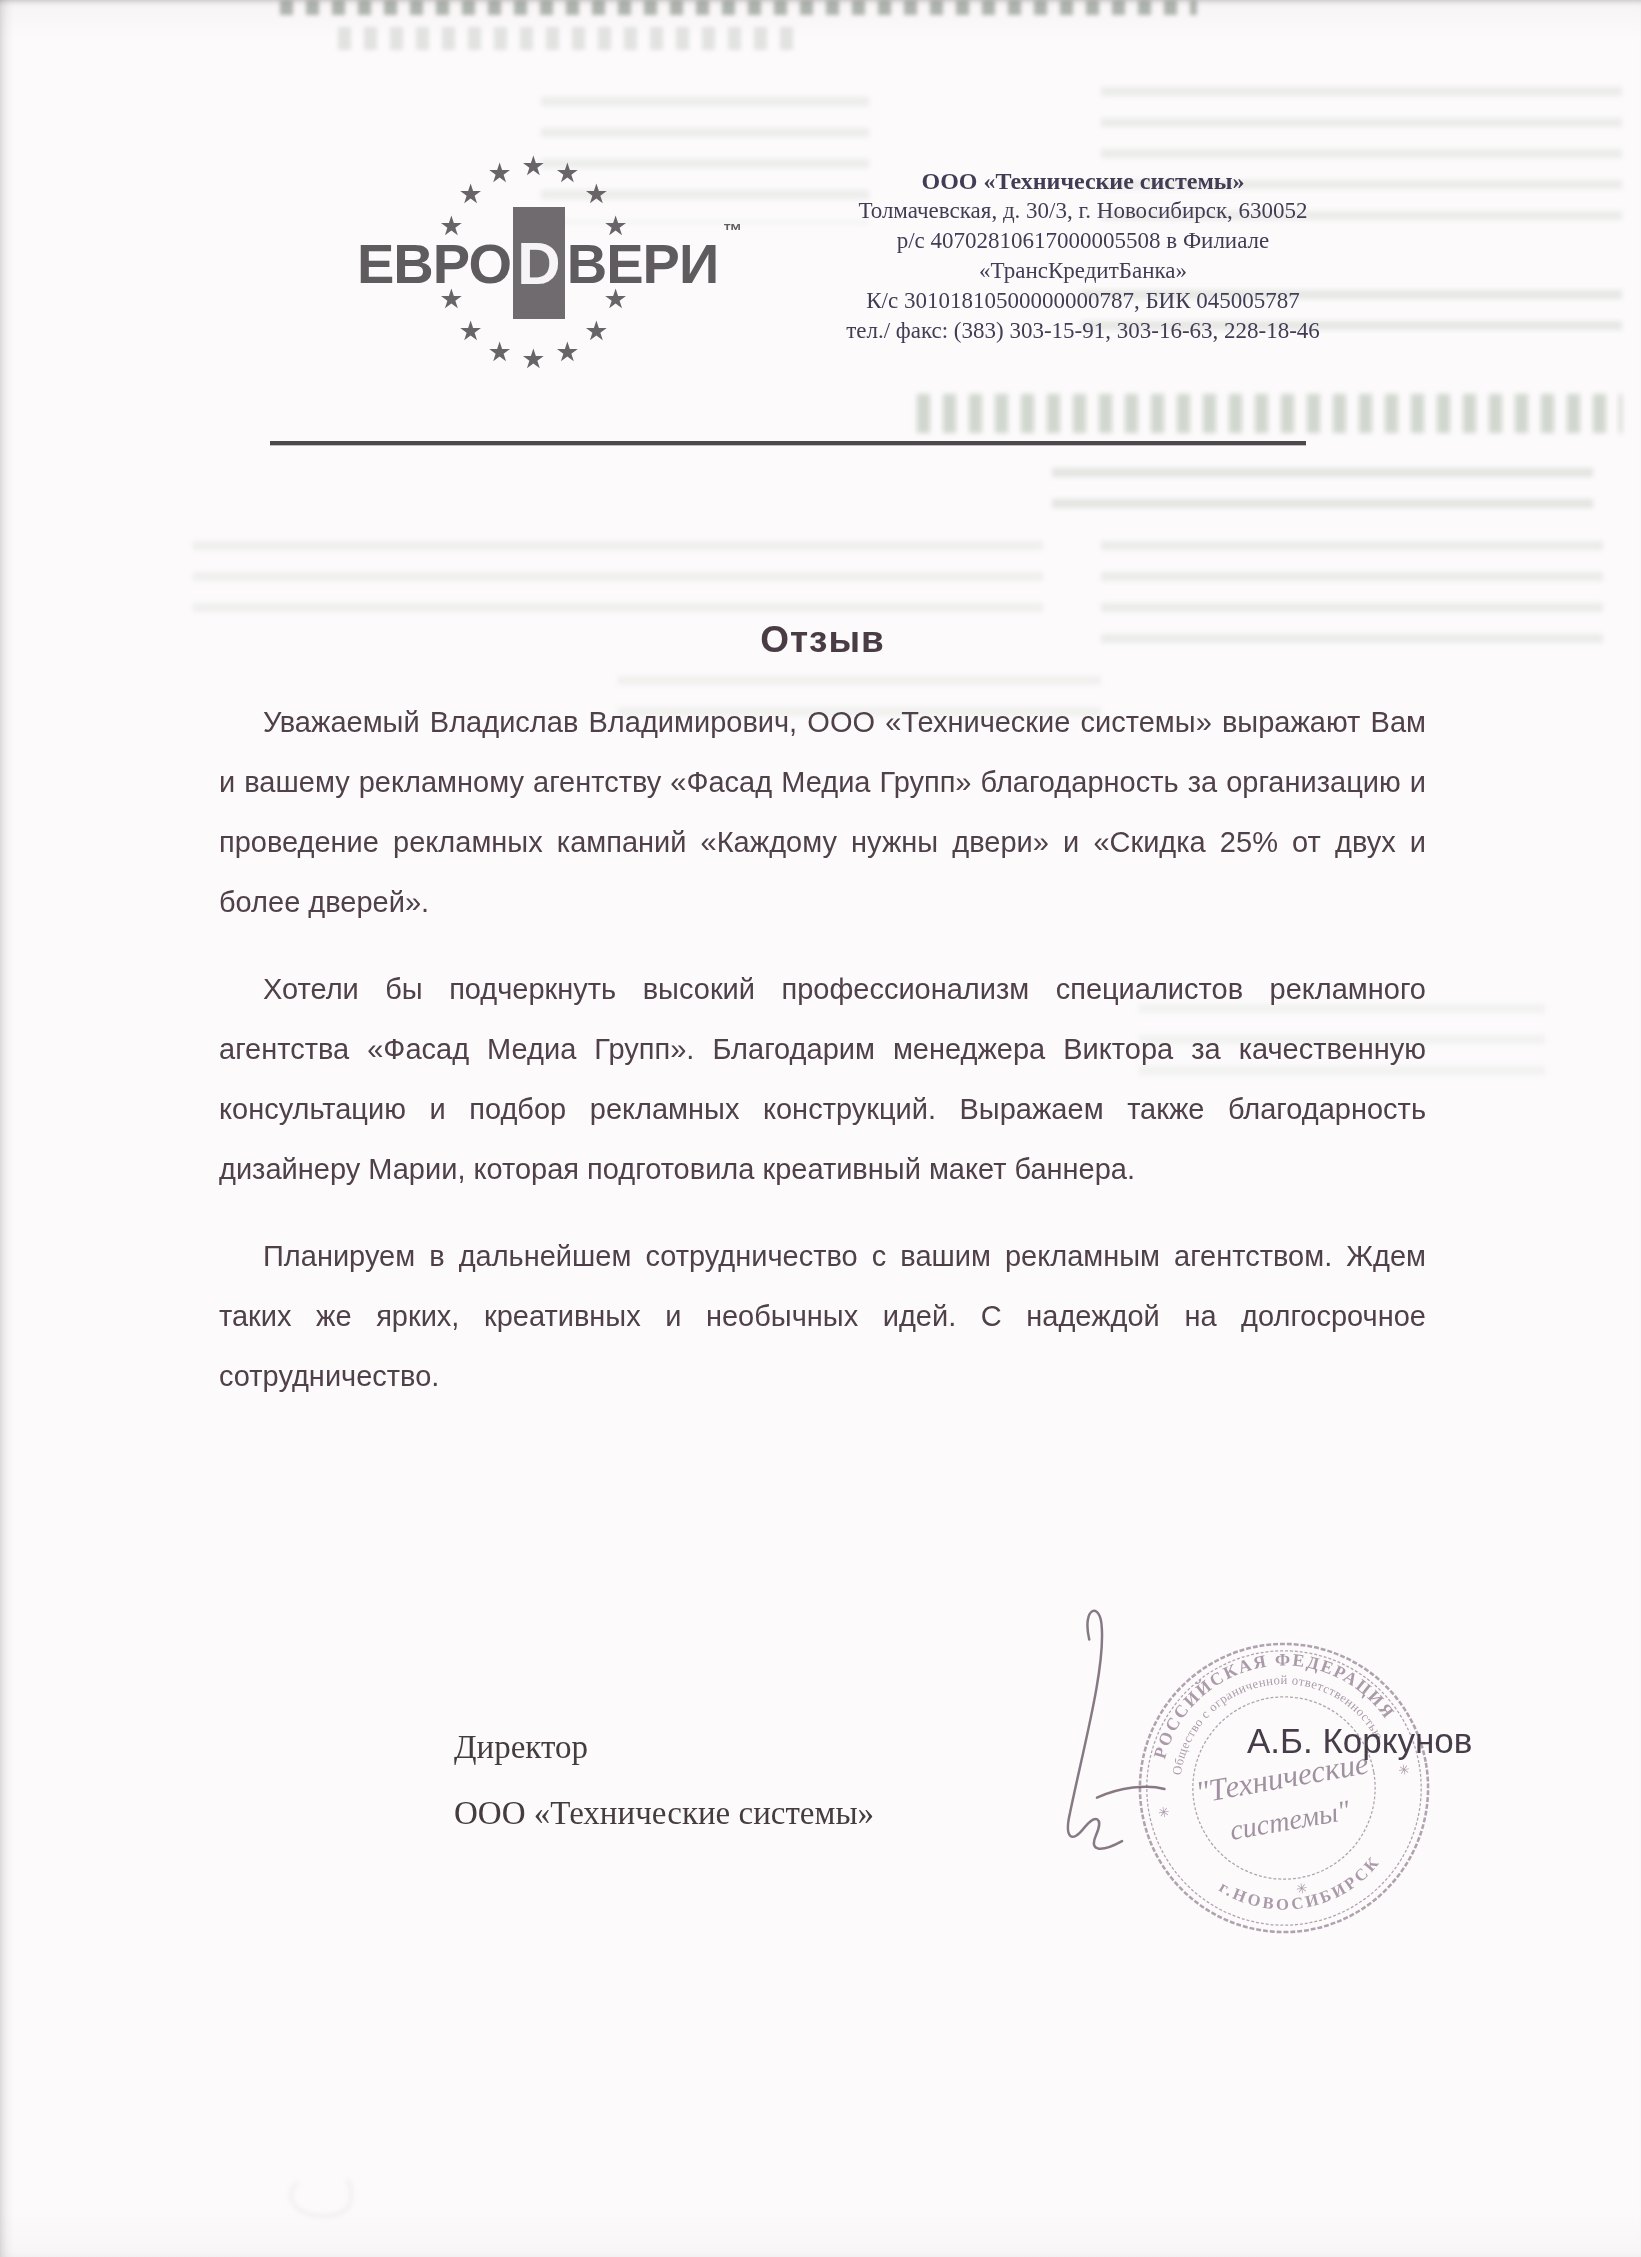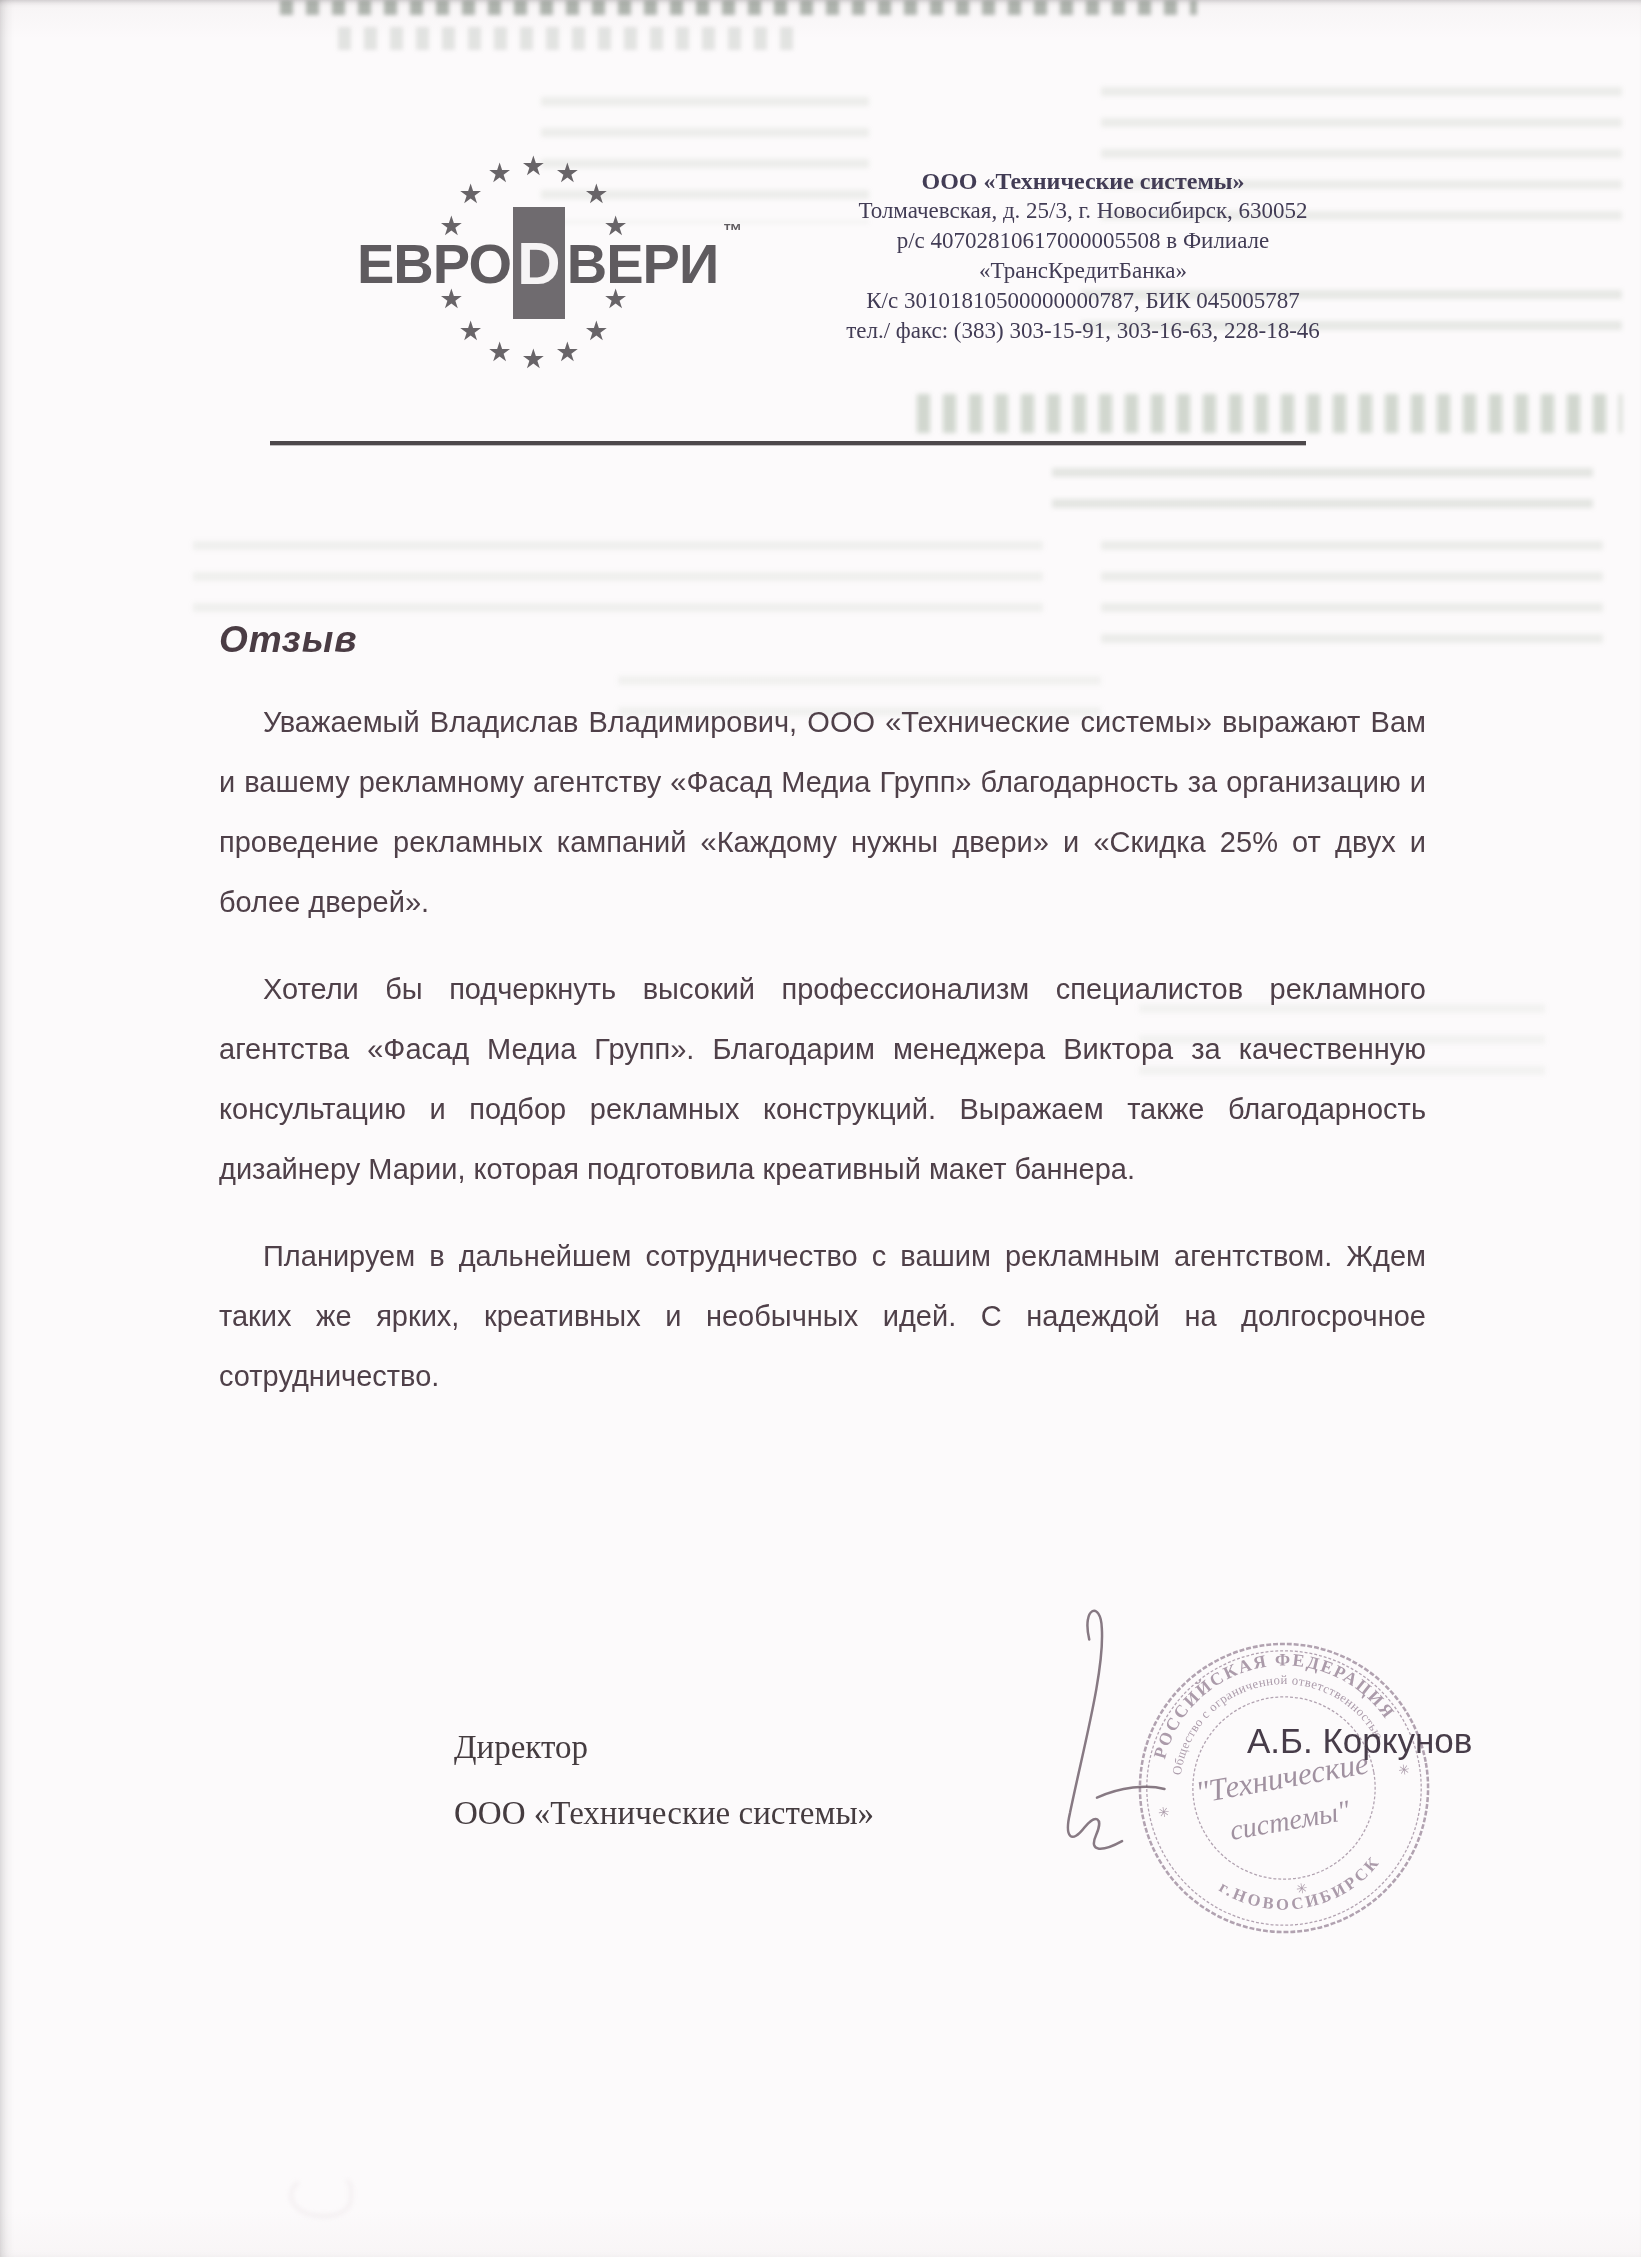--- a/index.html
+++ b/index.html
@@ -38,22 +38,22 @@
   }
   .company-info .company-name{font-size:24px;font-weight:bold;}
   .rule{position:absolute;left:270px;top:441px;width:1036px;height:3.9px;background:#4d484b;z-index:1;
     box-shadow:0 1px 0 rgba(77,72,75,.35);}
   
   .letter{
     position:absolute;left:219px;top:620px;width:1207px;z-index:1;
     color:#4f4049;font-size:29px;line-height:60px;text-align:justify;
   }
   .letter h1{
-    font-size:37px;font-weight:bold;margin:0 0 33px 0;
-    letter-spacing:1px;color:#4a3c44;line-height:39px;font-style:italic;
+    font-size:37px;font-weight:bold;text-align:center;margin:0 0 33px 0;
+    letter-spacing:1px;color:#4a3c44;line-height:39px;
   }
   .letter p{margin:0 0 27px 0;text-indent:44px;}
   .letter p.para-3{margin-top:23px;}
   
   .sign-block{
     position:absolute;left:454px;top:1714px;z-index:1;
     font-family:"Liberation Serif",serif;font-size:33px;line-height:66px;color:#453c40;
   }
   .handwritten{position:absolute;left:1014px;top:1593px;z-index:4;}
   .stamp{position:absolute;left:1137px;top:1641px;width:294px;height:294px;z-index:2;
@@ -105,21 +105,21 @@
 
     <div class="logo-line">
       <span>ЕВРО</span>
       <span class="d-block">D</span>
       <span>ВЕРИ</span>
       <span class="tm">™</span>
     </div>
 
     <div class="company-info">
       <div class="company-name">ООО «Технические системы»</div>
-      <div>Толмачевская, д. 25/3, г. Новосибирск, 630052</div>
+      <div>Толмачевская, д. 30/3, г. Новосибирск, 630052</div>
       <div>р/с 40702810617000005508 в Филиале</div>
       <div>«ТрансКредитБанка»</div>
       <div>К/с 30101810500000000787, БИК 045005787</div>
       <div>тел./ факс: (383) 303-15-91, 303-16-63, 228-18-46</div>
     </div>
 
     <div class="rule"></div>
   </header>
 
   <main class="letter">

